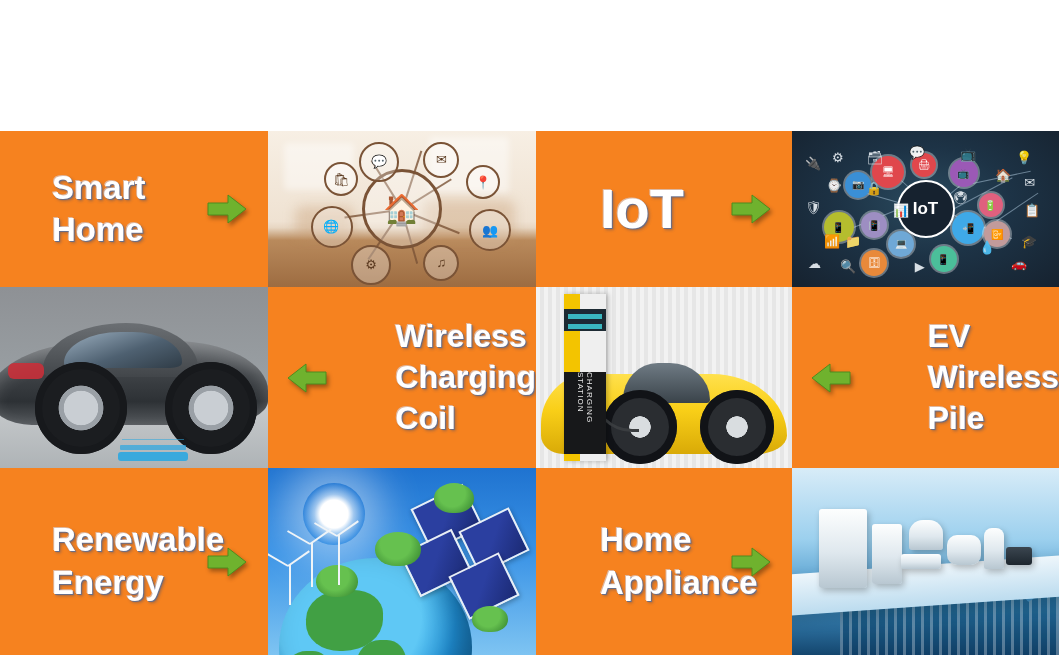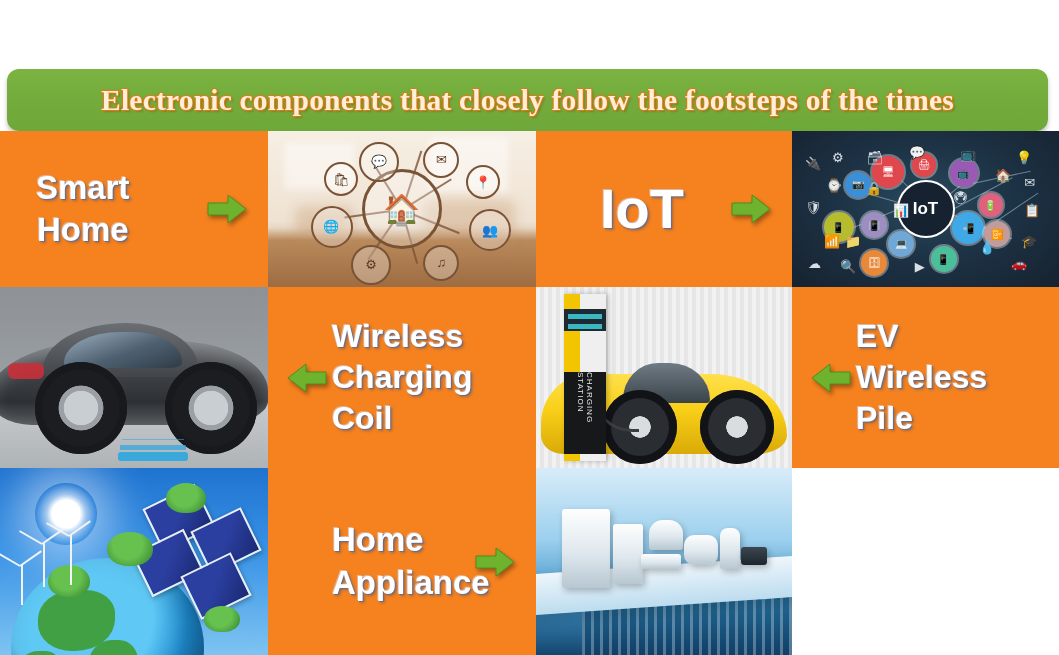--- a/index.html
+++ b/index.html
@@ -73,24 +73,24 @@
       1px 1px 0 rgba(90,110,150,.85),
       2px 2px 3px rgba(60,70,110,.45),
       -1px -1px 0 rgba(210,220,245,.6);
     white-space:pre-line;
   }
   .size-32 .label-text{font-size:32px;}
   .size-34 .label-text{font-size:33px;}
   .size-52 .label-text{font-size:56px; line-height:1.1;}
 
   
-  .txt-left  .label-text{ text-align:center;  margin-left:36px; }
+  .txt-left  .label-text{ text-align:left;  margin-left:52px; }
   .txt-center .label-text{ text-align:left; margin-left:64px; }
   .txt-arrowright{ justify-content:flex-start; }
-  .txt-arrowleft{ justify-content:flex-start; }
+  .txt-arrowleft{ justify-content:flex-end; }
 
   
   .arrow{
     position:absolute; top:50%; transform:translateY(-50%);
     width:42px; height:34px;
     filter:drop-shadow(2px 3px 2px rgba(0,0,0,.35));
   }
   .arrow.right{ right:20px; }
   .arrow.left{ left:18px; }
 
@@ -237,23 +237,20 @@
     clip-path:polygon(0 38%,6% 30%,10% 42%,16% 22%,22% 36%,28% 18%,34% 34%,40% 12%,46% 30%,52% 20%,58% 36%,64% 16%,70% 32%,76% 22%,82% 38%,90% 26%,100% 40%,100% 100%,0 100%);
     opacity:.95;
   }
 </style>
 </head>
 <body>
 
 <div class="page">
 
 
-  <div class="banner">
-    <div class="banner-text">Electronic components that closely follow the footsteps of the times</div>
-  </div>
 
   <div class="grid">
 
     <div class="cell label-cell size-34 txt-left txt-arrowright">
       <div class="label-text">Smart
 Home</div>
       <svg class="arrow right" viewBox="0 0 42 34">
         <path d="M2 11 H22 V3 L40 17 L22 31 V23 H2 Z" fill="#6FB22E" stroke="#4f8c1f" stroke-width="1"></path>
       </svg>
     </div>
@@ -379,20 +376,27 @@
 
     <div class="cell label-cell size-32 txt-center txt-arrowleft">
       <svg class="arrow left" viewBox="0 0 42 34">
         <path d="M40 11 H20 V3 L2 17 L20 31 V23 H40 Z" fill="#6FB22E" stroke="#4f8c1f" stroke-width="1"></path>
       </svg>
       <div class="label-text">EV
 Wireless
 Pile</div>
     </div>
 
+    <div class="cell label-cell size-34 txt-left txt-arrowright">
+      <div class="label-text">Renewable
+Energy</div>
+      <svg class="arrow right" viewBox="0 0 42 34">
+        <path d="M2 11 H22 V3 L40 17 L22 31 V23 H2 Z" fill="#6FB22E" stroke="#4f8c1f" stroke-width="1"></path>
+      </svg>
+    </div>
 
     <div class="cell">
       <div class="pic pic-solar">
         <div class="sun"></div>
         <div class="globe">
           <div class="land" style="left:14%;top:18%;width:40%;height:34%"></div>
           <div class="land" style="left:40%;top:46%;width:26%;height:30%"></div>
           <div class="land" style="left:4%;top:52%;width:22%;height:22%"></div>
         </div>
         <div class="panel" style="left:56%;top:14%;width:54px;height:44px;transform:rotate(-26deg)"></div>

